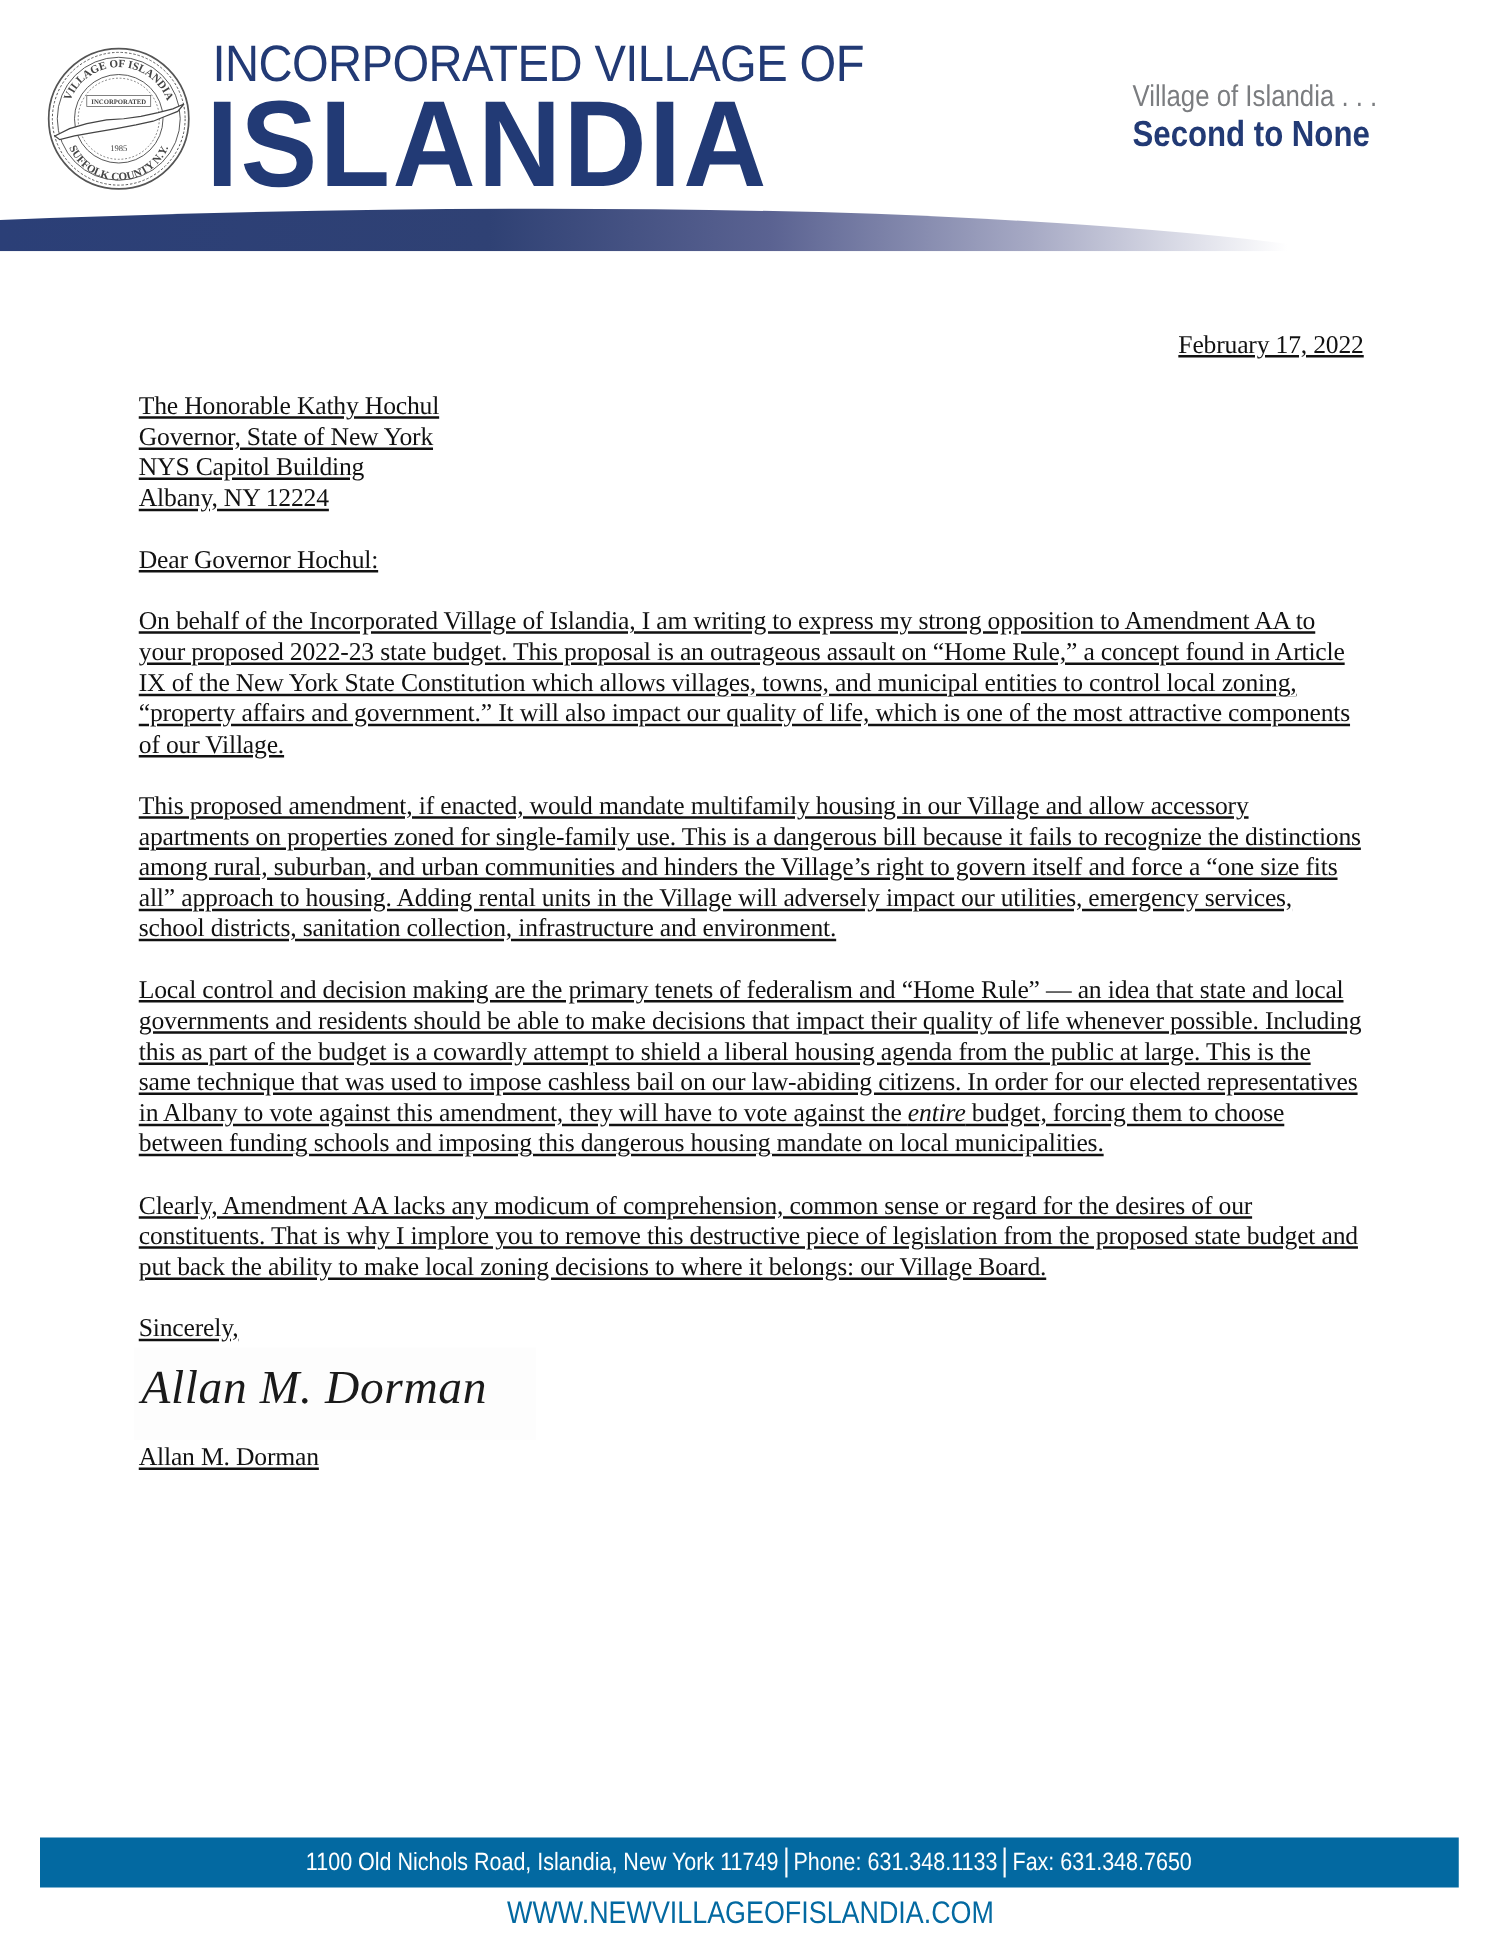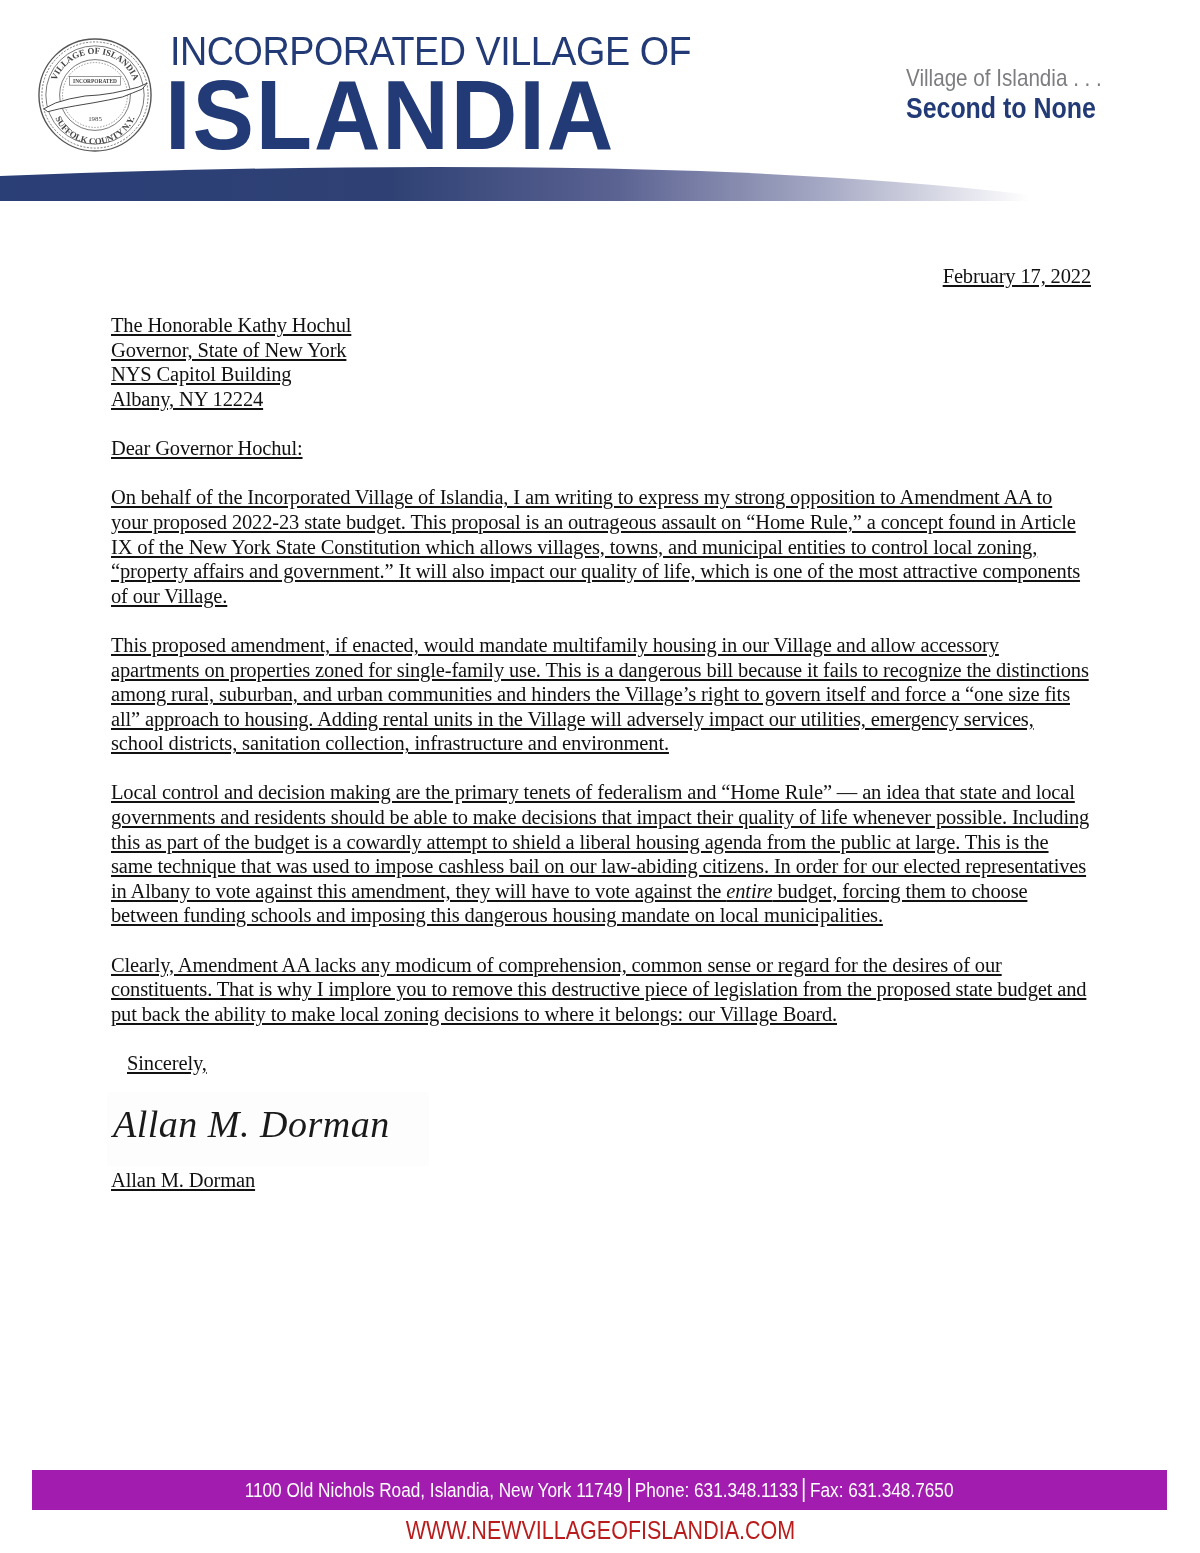--- a/index.html
+++ b/index.html
@@ -116,21 +116,21 @@
       margin: 0 0 24.6px 0;
     }
     .salutation {
       margin: 0 0 24.6px 0;
     }
     .para {
       margin: 0 0 24.6px 0;
       text-align: left;
     }
     .closing {
-      margin: 16px;
+      margin: 0;
     }
     .signature-box {
       position: relative;
       width: 322px;
       height: 74px;
       margin: 2px 0 0 -4px;
       background: #fdfdfd;
     }
     .signature-text {
       position: absolute;
@@ -152,21 +152,21 @@
       margin-top: 2px;
     }
 
     
     .footer-bar {
       position: absolute;
       left: 32px;
       top: 1470px;
       width: 1135px;
       height: 40px;
-      background: #a21caf;
+      background: #0369a1;
       display: flex;
       align-items: center;
       justify-content: center;
     }
     .footer-contact {
       font-family: "Liberation Sans", "DejaVu Sans", sans-serif;
       font-size: 20px;
       color: #ffffff;
       white-space: nowrap;
       transform: scaleX(0.86);
@@ -182,21 +182,21 @@
     }
     .footer-web {
       position: absolute;
       left: 0;
       top: 1515px;
       width: 1200px;
       text-align: center;
       font-family: "Liberation Sans", "DejaVu Sans", sans-serif;
       font-size: 25px;
       line-height: 30px;
-      color: #b91c1c;
+      color: #0369a1;
       letter-spacing: 0px;
     }
     .footer-web span {
       display: inline-block;
       transform: scaleX(0.86);
     }
   </style>
 </head>
 <body>
 

